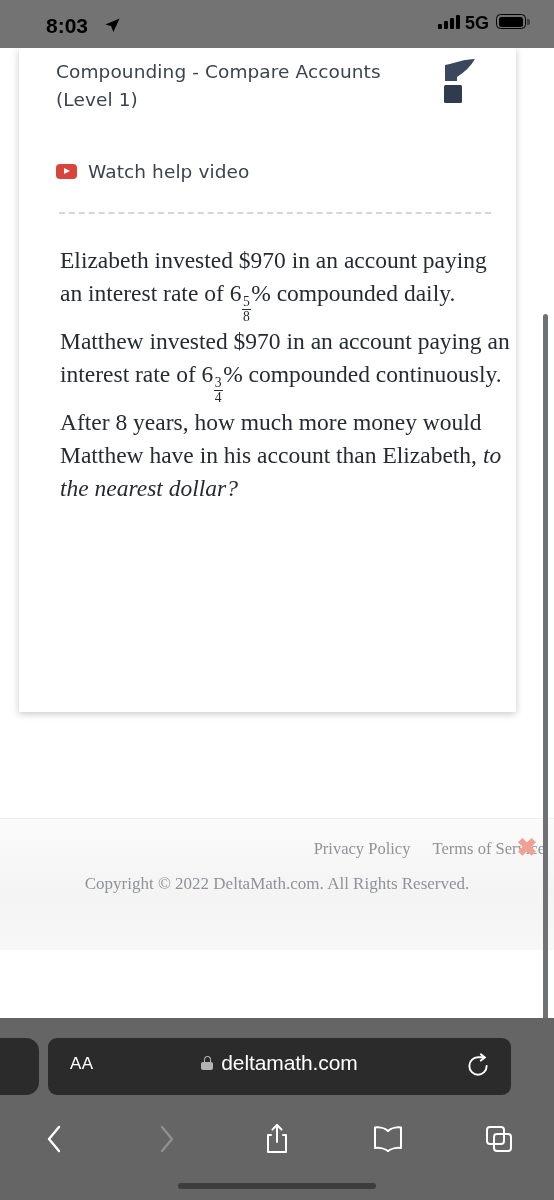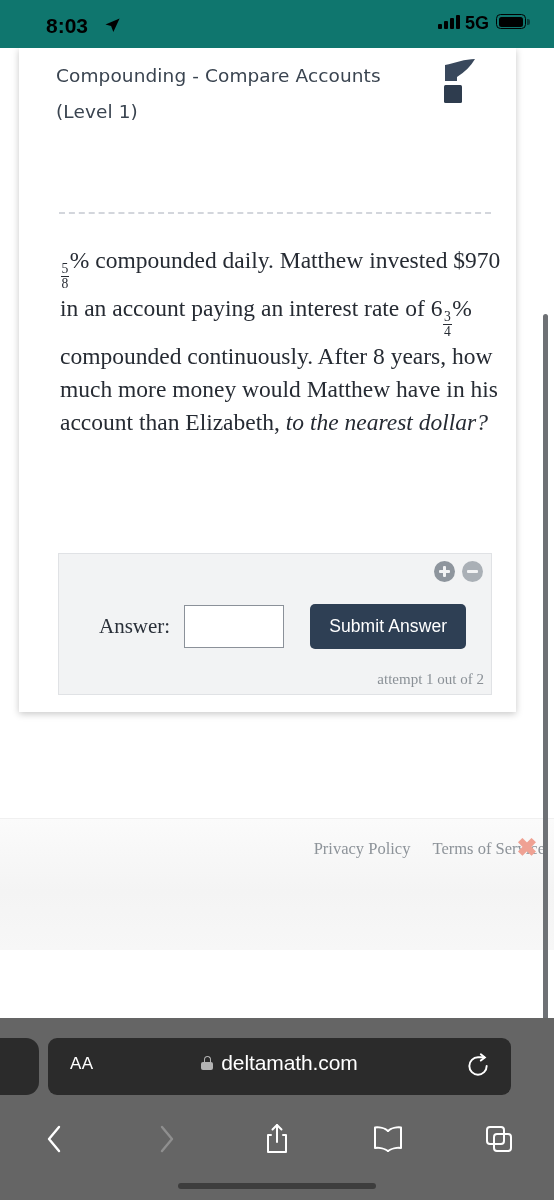--- a/index.html
+++ b/index.html
@@ -15,21 +15,21 @@
     font-family: "Liberation Sans", sans-serif;
     -webkit-font-smoothing: antialiased;
   }
 
   
   .status-bar {
     position: absolute;
     top: 0; left: 0;
     width: 554px;
     height: 48px;
-    background: #0f766e;
+    background: #737373;
     z-index: 30;
   }
   .status-time {
     position: absolute;
     left: 46px;
     top: 14px;
     font-size: 21px;
     font-weight: bold;
     color: #000;
     letter-spacing: 0px;
@@ -131,21 +131,21 @@
   .assign-header {
     position: absolute;
     left: 37px;
     top: 10px;
     width: 360px;
   }
   .assign-title, .assign-date {
     font-family: "DejaVu Sans", sans-serif;
     font-size: 18.5px;
     color: #3a4450;
-    line-height: 36px;
+    line-height: 28px;
     letter-spacing: 0.1px;
   }
   .assign-date { margin-top: 0px; }
 
   .logo {
     position: absolute;
     right: 33px;
     top: 11px;
     width: 42px;
     height: 50px;
@@ -504,52 +504,45 @@
 
     <div class="assign-header">
       <div class="assign-title">Compounding - Compare Accounts (Level 1)</div>
     </div>
 
     <svg class="logo" viewBox="0 0 42 50">
       <path d="M4 22 L4 6 C14 4 24 0 34 0 C30 7 24 13 16 18 L16 22 Z" fill="#39485c"></path>
       <rect x="3" y="26" width="18" height="18" rx="1.5" fill="#2e3c4e"></rect>
     </svg>
 
+    <div class="help-row">
+      <span class="yt-icon"></span>
+      <span class="help-text">Watch help video</span>
+    </div>
 
     <div class="divider"></div>
 
     <div class="question">
-      <span class="frac">
+      <span>Elizabeth invested $970 in an account paying an interest rate of 6</span><span class="frac">
           <span class="num">5</span>
           <span class="den">8</span>
         </span><span>% compounded daily. Matthew invested $970 in an account paying an interest rate of 6</span><span class="frac">
           <span class="num">3</span>
           <span class="den">4</span>
         </span><span>% compounded continuously. After 8 years, how much more money would Matthew have in his account than Elizabeth,</span> <span class="ital">to the nearest dollar?</span>
     </div>
 
-    <div class="answer-panel">
-      <div class="zoom-btns">
-        <div class="zbtn plus"></div>
-        <div class="zbtn minus"></div>
-      </div>
-      <div class="answer-row">
-        <span class="answer-label">Answer:</span>
-        <input class="answer-input" type="text" value="" style="">
-        <button class="submit-btn">Submit Answer</button>
-      </div>
-      <div class="attempt">attempt 1 out of 2</div>
-    </div>
   </div>
 
   <div class="footer">
     <div class="footer-links">
       <span>Privacy Policy</span>
       <span>Terms of Service</span>
     </div>
+    <div class="footer-copy">Copyright © 2022 DeltaMath.com. All Rights Reserved.</div>
     <div class="footer-close">✖</div>
   </div>
 
   <div class="scrollbar"></div>
 </div>
 
 <div class="safari">
   <div class="url-row">
     <div class="tab-peek"></div>
     <div class="url-bar">

